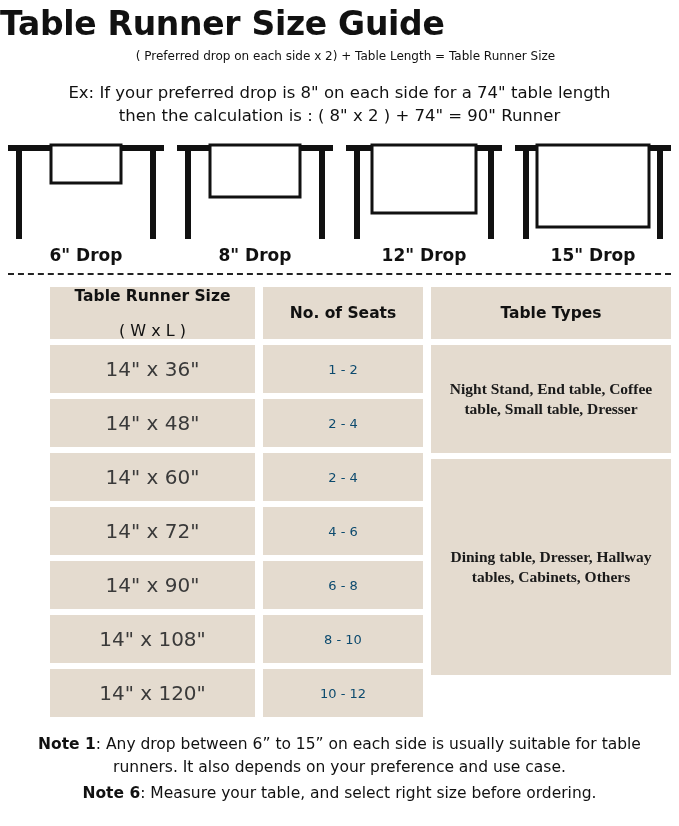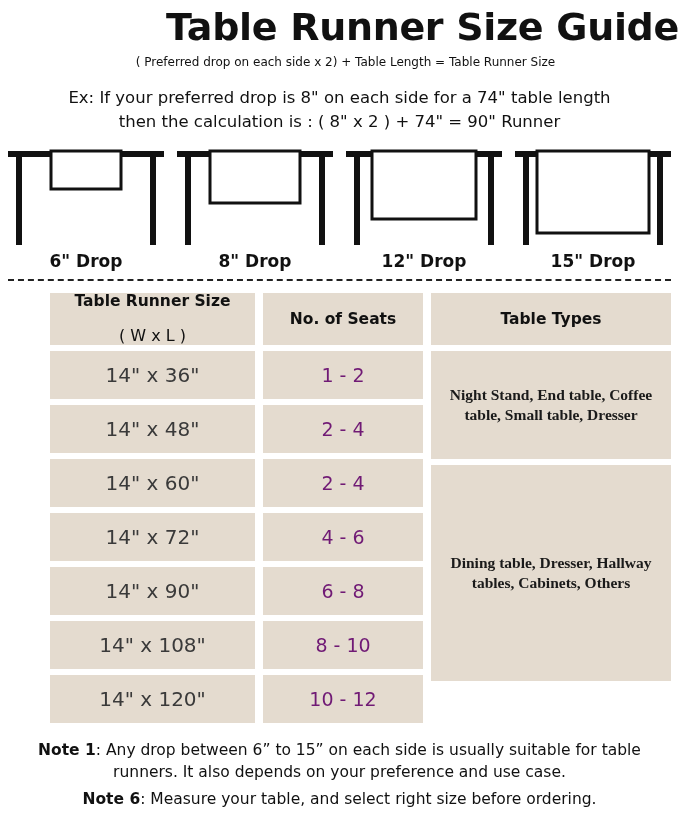--- a/index.html
+++ b/index.html
@@ -16,22 +16,22 @@
   }
   .page {
     width: 679px;
     height: 826px;
     position: relative;
     box-sizing: border-box;
   }
 
   
   .title {
-    text-align: right;
-    font-size: 38px;
+    text-align: left;
+    font-size: 33px;
     font-weight: bold;
     letter-spacing: -0.3px;
     margin: 6px 0 2px 0;
     line-height: 1.12;
   }
   .formula {
     text-align: center;
     font-size: 12px;
     line-height: 1.3;
     margin-top: 6px;
@@ -102,22 +102,22 @@
     font-size: 16px;
     margin-top: 16px;
   }
   .runner-cell {
     height: 48px;
     font-size: 20px;
     color: #3a3a3a;
   }
   .seats-cell {
     height: 48px;
-    font-size: 19px;
-    color: #701a75;
+    font-size: 13px;
+    color: #0c4a6e;
   }
   .types-cell {
     font-size: 15.5px;
     font-weight: bold;
     line-height: 1.32;
     padding: 8px 16px;
     color: #1a1a1a;
     font-family: Liberation Serif, serif;
   }
 

